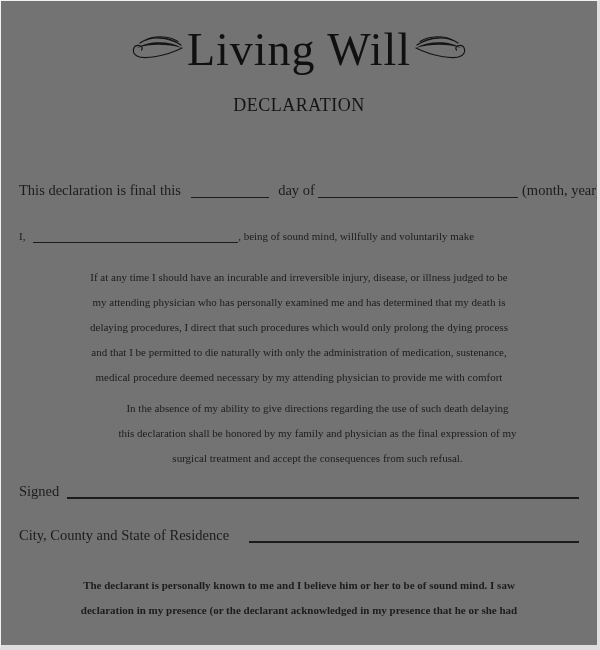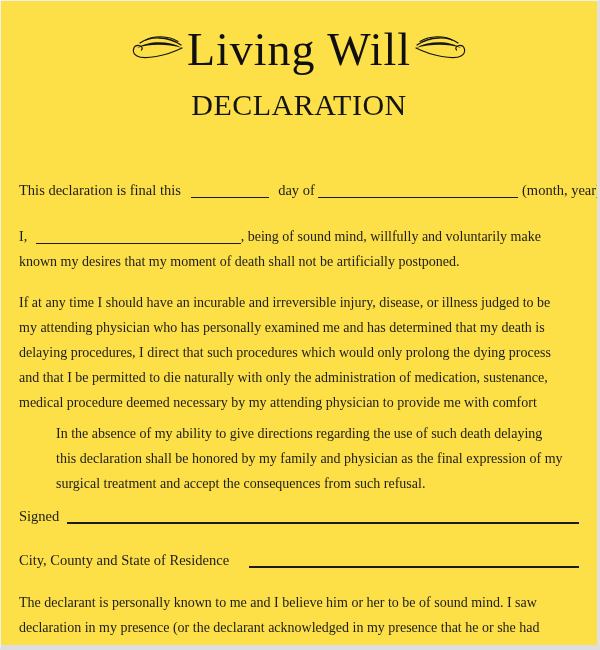--- a/index.html
+++ b/index.html
@@ -4,21 +4,21 @@
 <style>
   * { box-sizing: border-box; }
   html, body { margin: 0; padding: 0; background: #ffffff; }
   body {
     font-family: "Liberation Serif", "DejaVu Serif", serif;
     color: #1c1c1c;
   }
   .page {
     width: 600px;
     height: 650px;
-    background: #fde047;
+    background: #737373;
     padding: 0 18px;
     overflow: hidden;
     border-top: 1px solid #f1f1f1;
     border-left: 1px solid #f1f1f1;
     border-right: 3px solid #e0e0e0;
     border-bottom: 5px solid #dedede;
   }
 
   
   .title-row {
@@ -37,44 +37,44 @@
     color: #101010;
     line-height: 53px;
     white-space: nowrap;
   }
   .flourish { display: inline-block; }
   .flourish svg { display: block; }
   .flourish.mirrored svg { transform: scaleX(-1); }
 
   .doc-subtitle {
     text-align: center;
-    font-size: 30px;
+    font-size: 18px;
     font-weight: 400;
     letter-spacing: 0.5px;
     margin: 14px 0 0 0;
     color: #141414;
     line-height: 30px;
   }
 
   
   .date-line {
     margin-top: 60px;
     font-size: 14.5px;
     line-height: 20px;
     white-space: nowrap;
   }
   .para {
-    font-size: 14px;
+    font-size: 11px;
     line-height: 25px;
   }
-  .prelines { white-space: pre-line; }
+  .prelines { white-space: pre-line; text-align: center; }
   .para-declarant { margin-top: 24px; }
   .para-incurable { margin-top: 16px; }
   .para-absence   { margin-top: 6px; margin-left: 37px; }
-  .para-witness   { margin-top: 20px; }
+  .para-witness   { margin-top: 28px; font-weight: bold; }
   .line-nowrap { white-space: nowrap; }
 
   
   .blank {
     display: inline-block;
     height: 15px;
     border-bottom: 1.6px solid #1b1b1b;
     vertical-align: -3px;
   }
   .day-blank   { width: 78px;  margin: 0 6px; }
@@ -132,21 +132,20 @@
     <span>day of</span>
     <span class="blank my-blank"></span>
     <span>(month, year).</span>
   </div>
 
   <div class="para para-declarant">
     <div class="line-nowrap">
       <span>I,</span>
       <span class="blank name-blank"></span><span>, being of sound mind, willfully and voluntarily make</span>
     </div>
-    <div>known my desires that my moment of death shall not be artificially postponed.</div>
   </div>
 
   <div class="para prelines para-incurable">If at any time I should have an incurable and irreversible injury, disease, or illness judged to be
 my attending physician who has personally examined me and has determined that my death is
 delaying procedures, I direct that such procedures which would only prolong the dying process
 and that I be permitted to die naturally with only the administration of medication, sustenance,
 medical procedure deemed necessary by my attending physician to provide me with comfort</div>
 
   <div class="para prelines para-absence">In the absence of my ability to give directions regarding the use of such death delaying
 this declaration shall be honored by my family and physician as the final expression of my

